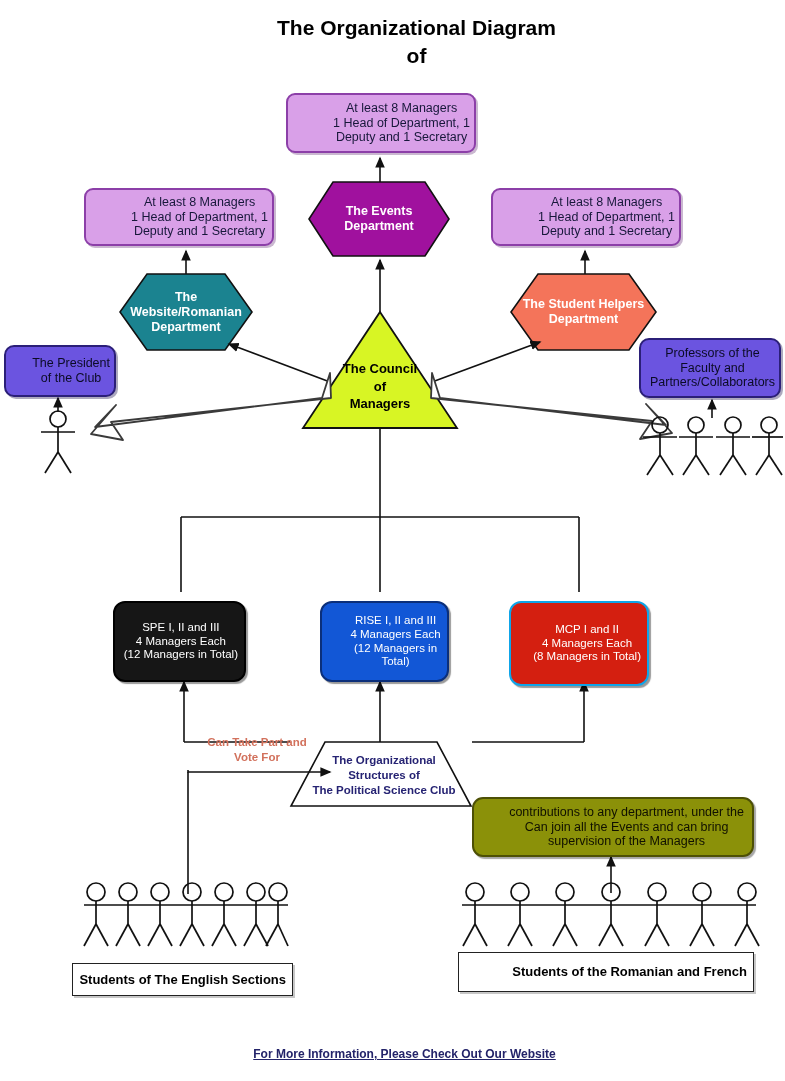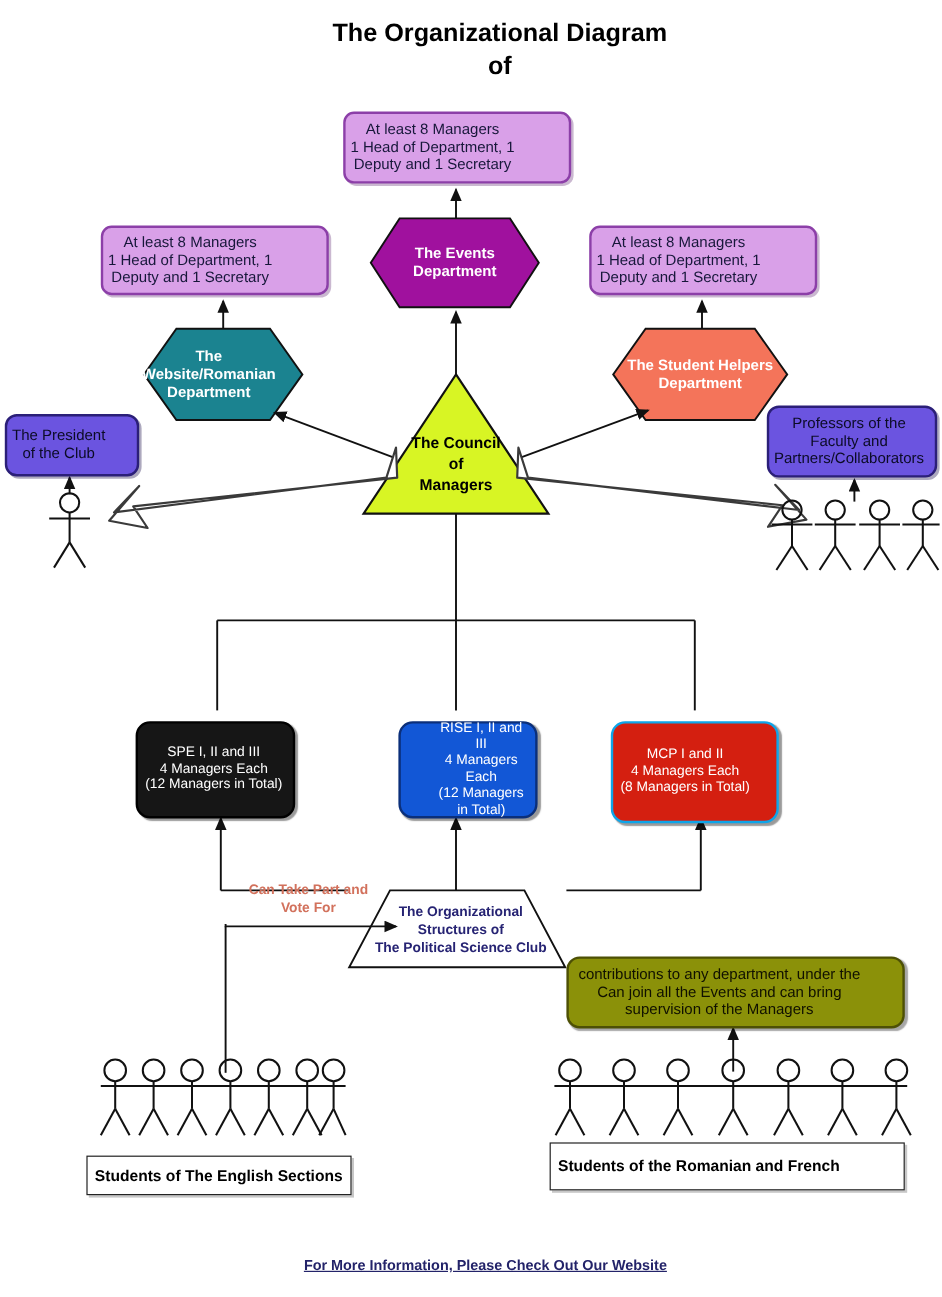--- a/index.html
+++ b/index.html
@@ -22,21 +22,21 @@
     left: 0;
     top: 0;
     width: 785px;
     height: 1081px;
   }
   .node {
     position: absolute;
     box-sizing: border-box;
     display: flex;
     align-items: center;
-    justify-content: flex-start;
+    justify-content: flex-end;
     text-align: center;
     line-height: 1.18;
     z-index: 5;
   }
 
   
   #title {
     position: absolute;
     left: 0;
     top: 14px;
@@ -417,21 +417,21 @@
 
   <div class="node" style="left:309px; top:182px; width:140px; height:74px;">
     <div class="hexlabel white">
       <div>
         <div>The Events</div>
         <div>Department</div>
       </div>
     </div>
   </div>
 
-  <div class="node" style="left:108px; top:274px; width:132px; height:76px;">
+  <div class="node" style="left:120px; top:274px; width:132px; height:76px;">
     <div class="hexlabel white">
       <div>
         <div>The</div>
         <div>Website/Romanian</div>
         <div>Department</div>
       </div>
     </div>
   </div>
 
   <div class="node" style="left:511px; top:274px; width:145px; height:76px;">
@@ -465,21 +465,21 @@
   </div>
 
   <div class="node sectbox black" style="left:113px; top:601px; width:133px; height:81px;">
     <div>
       <div>SPE I, II and III</div>
       <div>4 Managers Each</div>
       <div>(12 Managers in Total)</div>
     </div>
   </div>
 
-  <div class="node sectbox blue" style="left:332px; top:601px; width:116px; height:81px;padding-left:28px;">
+  <div class="node sectbox blue" style="left:320px; top:601px; width:129px; height:81px;padding-left:28px;">
     <div>
       <div>RISE I, II and III</div>
       <div>4 Managers Each</div>
       <div>(12 Managers in Total)</div>
     </div>
   </div>
 
   <div class="node sectbox red" style="left:509px; top:601px; width:140px; height:85px;">
     <div>
       <div>MCP I and II</div>

